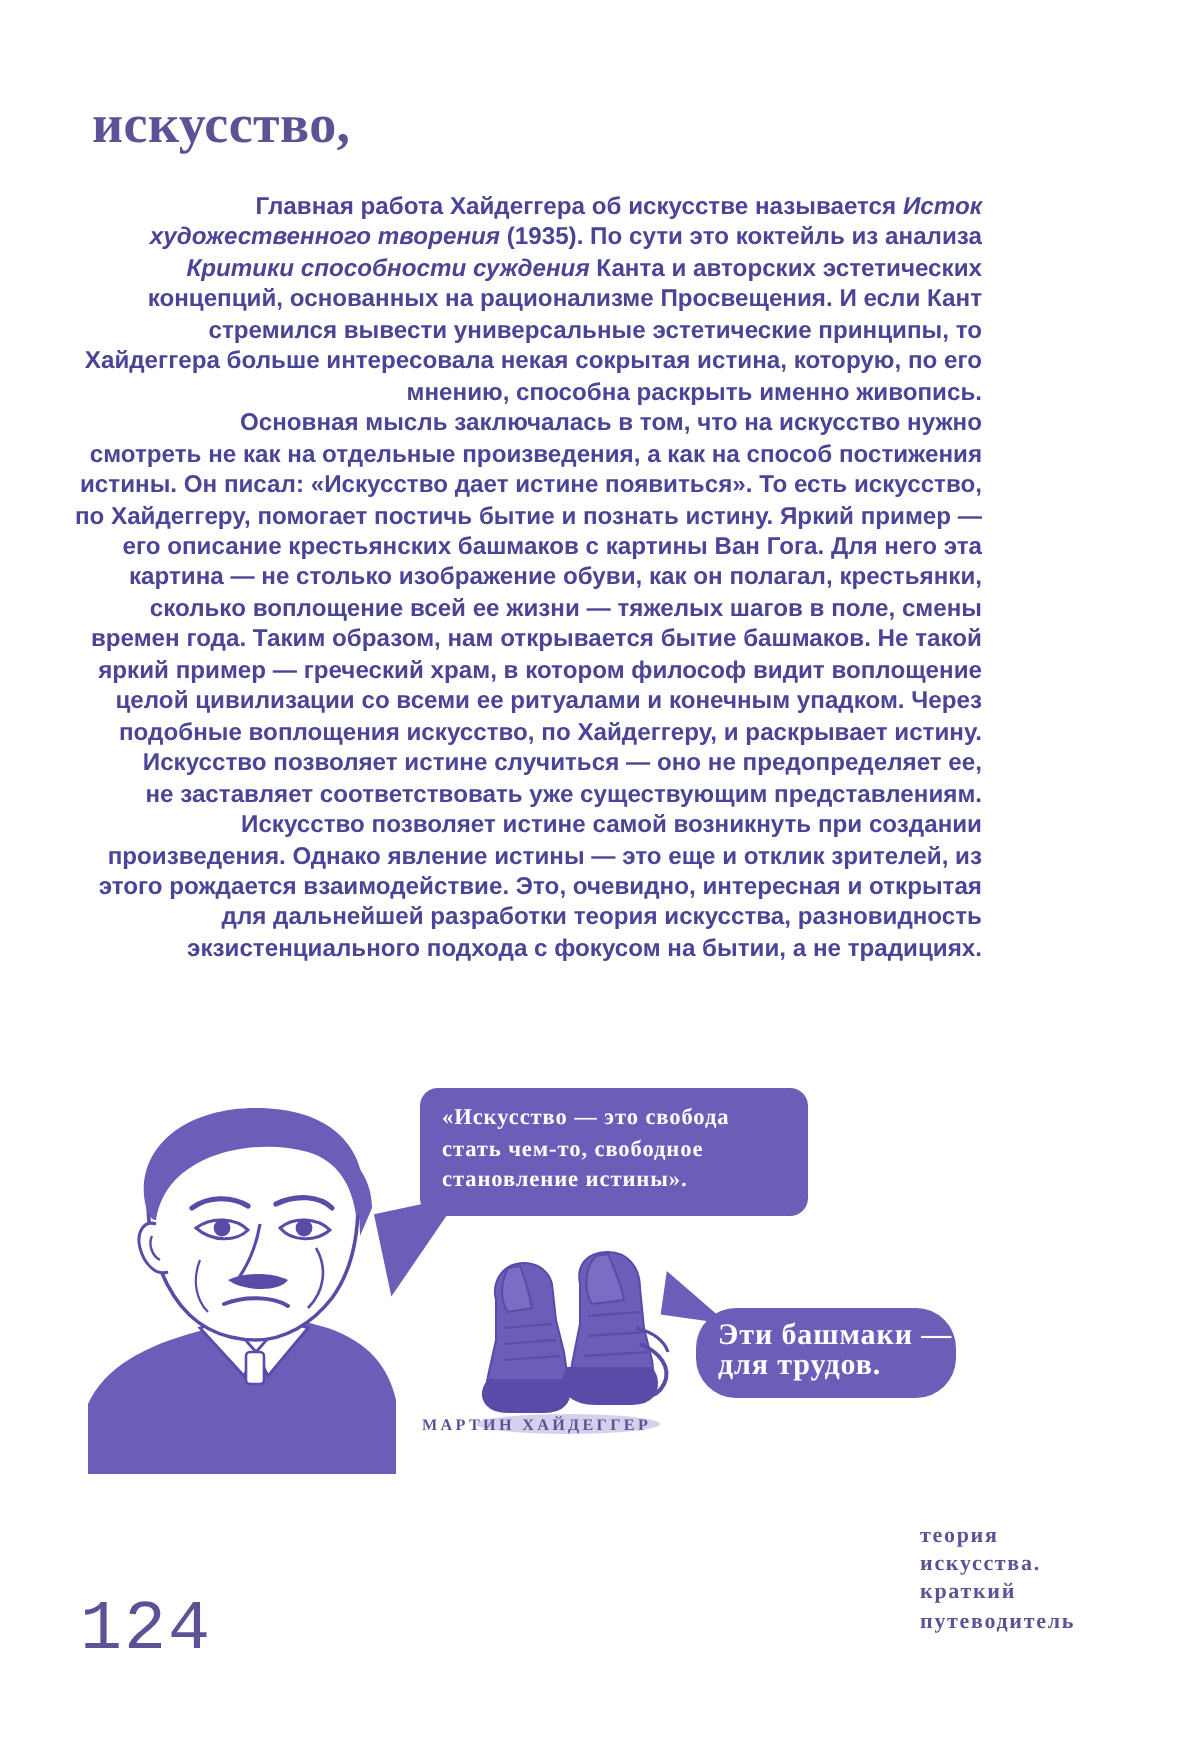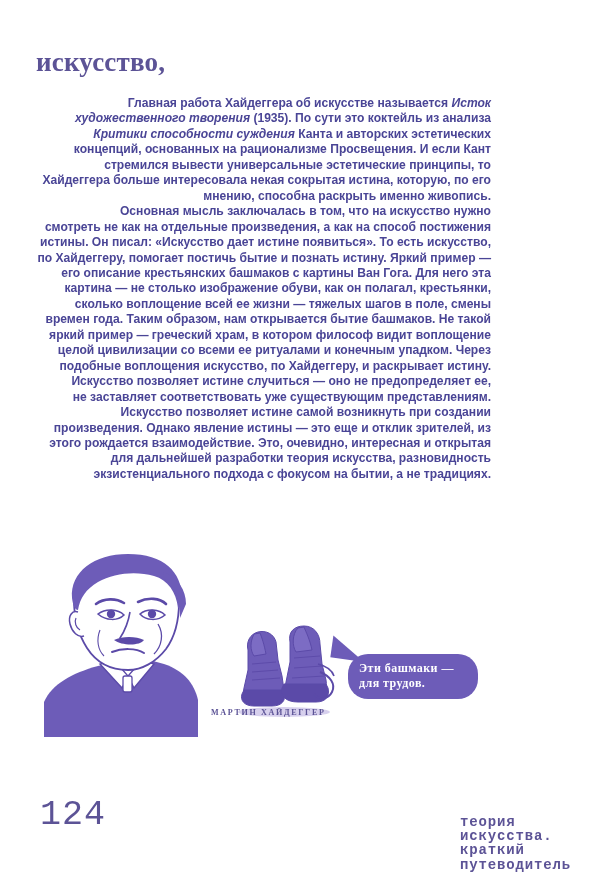--- a/index.html
+++ b/index.html
@@ -22,21 +22,21 @@
     position: absolute;
     left: 36px;
     top: 28px;
     width: 500px;
     font-family: "Liberation Serif", serif;
     font-size: 27px;
     line-height: 1.22;
     color: #5c5396;
     letter-spacing: 0.2px;
   }
-  .title .line { display: block; white-space: nowrap; }
+  .title .line { display: block; white-space: nowrap; margin-left: 10px; }
 
   
   .body-copy {
     position: absolute;
     left: 36px;
     top: 96px;
     width: 455px;
     font-size: 12.1px;
     line-height: 15.45px;
     color: #4a4596;
@@ -107,21 +107,21 @@
     transform: rotate(-12deg);
     transform-origin: 100% 0%;
   }
 
   .bubble-2 {
     left: 348px;
     top: 124px;
     width: 108px;
     border-radius: 20px;
     padding: 7px 11px 8px 11px;
-    font-size: 12px;
+    font-size: 15px;
     line-height: 15.2px;
   }
   .bubble-2 .tail {
     position: absolute;
     left: -18px;
     top: -14px;
     width: 0; height: 0;
     border-style: solid;
     border-width: 22px 0 0 34px;
     border-color: transparent transparent transparent #6d5cb8;
@@ -149,23 +149,23 @@
     top: 793px;
     font-family: Liberation Mono, monospace;
     font-size: 35px;
     line-height: 44px;
     color: #5c5396;
     letter-spacing: 1px;
   }
   .colophon {
     position: absolute;
     left: 460px;
-    top: 815px;
-    font-family: Liberation Mono, monospace;
-    font-size: 14px;
+    top: 761px;
+    font-family: Liberation Serif, serif;
+    font-size: 11px;
     font-weight: 700;
     line-height: 14.2px;
     letter-spacing: 0.85px;
     color: #5c5396;
   }
   .colophon span { display: block; white-space: nowrap; }
 </style>
 </head>
 <body>
 
@@ -246,20 +246,26 @@
           <path d="M88 52 C98 56 104 64 100 72 C96 80 86 80 82 74" fill="none" stroke="#5b4aa8" stroke-width="2"></path>
           <path d="M86 44 C94 46 100 50 102 56" fill="none" stroke="#5b4aa8" stroke-width="1.6"></path>
 
           <path d="M20 44 L44 42 M20 52 L46 50 M20 60 L48 58 M62 38 L88 36 M62 48 L90 46 M60 58 L92 56" stroke="#5b4aa8" stroke-width="0.9" fill="none"></path>
         </g>
 
         <ellipse cx="52" cy="92" rx="46" ry="5" fill="#b6aade" opacity="0.55"></ellipse>
       </svg>
     </div>
 
+    <div class="bubble bubble-1">
+      <span class="btxt">«Искусство — это свобода</span>
+      <span class="btxt">стать чем-то, свободное</span>
+      <span class="btxt">становление истины».</span>
+      <span class="tail"></span>
+    </div>
 
     <div class="bubble bubble-2">
       <span class="btxt">Эти башмаки —</span>
       <span class="btxt">для трудов.</span>
       <span class="tail"></span>
     </div>
 
     <div class="caption">МАРТИН ХАЙДЕГГЕР</div>
   </div>
 

